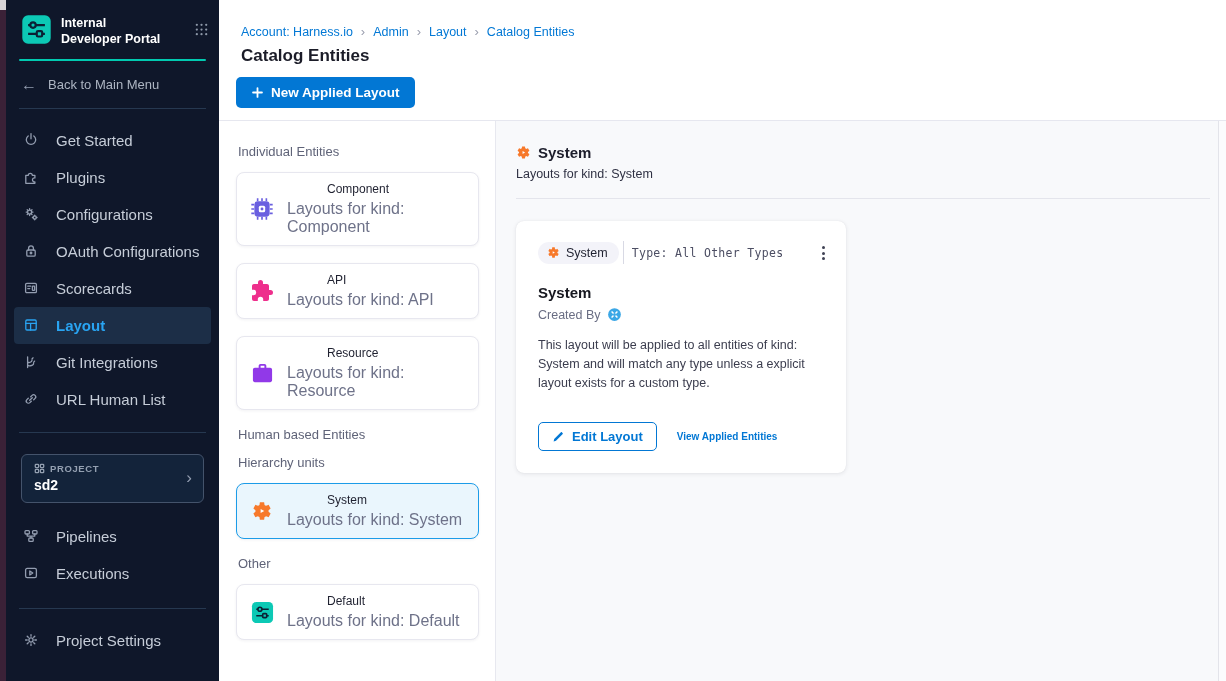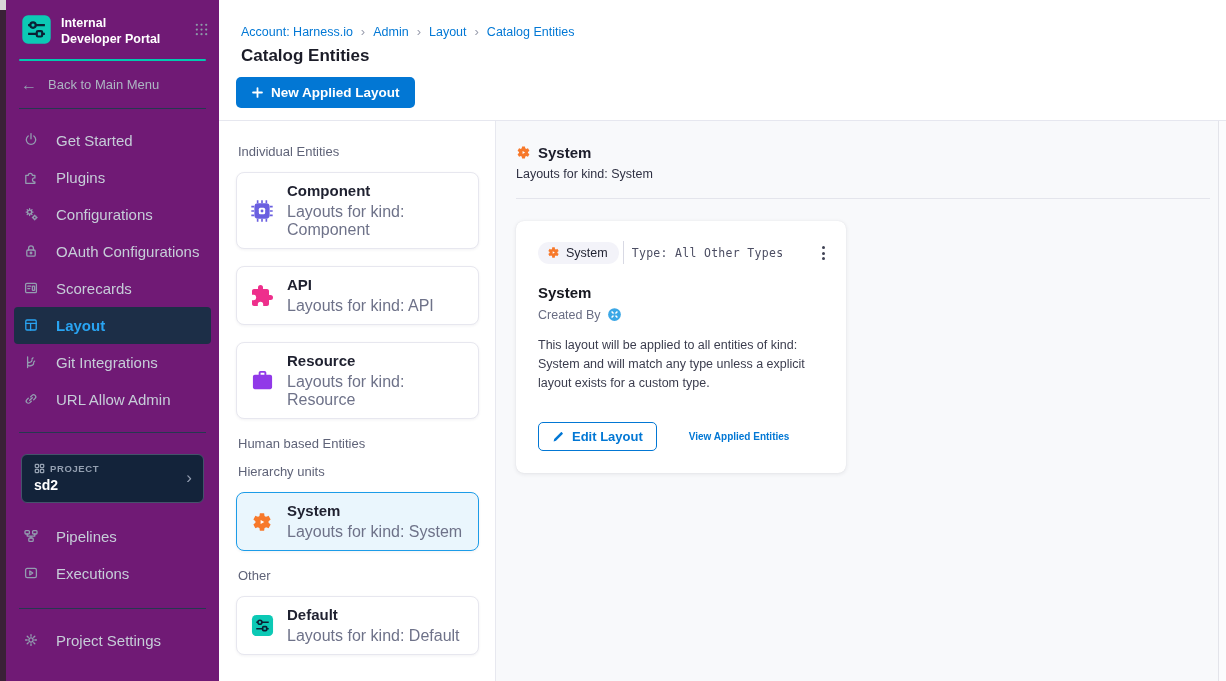--- a/index.html
+++ b/index.html
@@ -6,21 +6,21 @@
   html,body { width:1226px; height:681px; }
   body {
     position:relative; overflow:hidden; background:#fff;
     font-family:"Liberation Sans", sans-serif; -webkit-font-smoothing:antialiased;
   }
   
   .edge-stripe { position:absolute; left:0; top:0; width:6px; height:681px; background:#3a2137; }
   .edge-stripe::before { content:""; position:absolute; left:0; top:0; width:6px; height:10px; background:#d9d5d8; }
 
   
-  .sidebar { position:absolute; left:6px; top:0; width:213px; height:681px; background:#701a75; color:#c6cdd8; }
+  .sidebar { position:absolute; left:6px; top:0; width:213px; height:681px; background:#0f172a; color:#c6cdd8; }
   .logo-row { display:flex; align-items:flex-start; gap:9px; padding:14px 10px 11px 15px; }
   .logo-row svg.logo { width:31px; height:31px; flex:none; }
   .logo-title { font-size:12.5px; font-weight:bold; color:#fff; line-height:1.3; width:100px; padding-top:1px; }
   .grid-icon { margin-left:auto; padding-top:8px; }
   .teal-divider { height:2px; background:#01c9b0; margin:0 13px; border-radius:1px; }
   .back-row { display:flex; align-items:center; gap:11px; padding:16px 15px 15px; font-size:13px; color:#adb5c2; cursor:pointer; }
   .back-arrow { color:#939db0; font-size:16px; line-height:1; }
   .side-divider { height:1px; background:#263850; margin:0 13px; }
   .nav { padding:13px 8px 0; }
   .nav-item { display:flex; align-items:center; gap:17px; padding:10px 9px; border-radius:4px; font-size:15px; color:#c6cdd8; cursor:pointer; }
@@ -46,21 +46,21 @@
   .new-btn { display:flex; align-items:center; gap:7px; background:#0277d4; color:#fff; border:none; border-radius:5px; padding:8px 15px; font-size:13.5px; font-weight:bold; font-family:inherit; cursor:pointer; }
   .new-btn svg { width:13px; height:13px; stroke:#fff; stroke-width:2.2; stroke-linecap:round; }
 
   
   .left-panel { position:absolute; left:219px; top:121px; width:277px; height:560px; background:#fff; border-right:1px solid #e7e8ef; padding:23px 16px 0 17px; overflow:hidden; }
   .section-title { font-size:13px; color:#5f6378; margin:0 0 13px 2px; }
   .lp-section { margin-bottom:7px; }
   .entity-card { display:flex; align-items:center; gap:12px; background:#fff; border:1px solid #e7e7ef; border-radius:8px; box-shadow:0 1px 3px rgba(35,36,61,.06); padding:9px 12px; min-height:54px; margin-bottom:17px; cursor:pointer; }
   .entity-card.selected { border:1.5px solid #1c9ce8; background:#eaf6fd; }
   .entity-icon { width:26px; display:flex; justify-content:center; flex:none; }
-  .entity-name { font-size:15px; font-weight:bold; color:#1f2130; }
+  .entity-name { font-size:12px; font-weight:normal; color:#1f2130;margin-left:40px; }
   .entity-desc { font-size:16px; color:#6e7289; margin-top:4px; }
 
   
   .main { position:absolute; left:496px; top:121px; width:722px; height:560px; background:#f8f9fb; padding:23px 0 0 20px; }
   .right-gutter { position:absolute; left:1218px; top:121px; width:8px; height:560px; background:#fbfbfd; border-left:1px solid #e3e4ea; }
   .main-heading-row { display:flex; align-items:center; gap:7px; }
   .main-heading-row svg { width:15px; height:15px; color:#f7792b; }
   .main-heading { font-size:15px; font-weight:bold; color:#1c1d2b; }
   .main-subheading { font-size:12.5px; color:#2f3143; margin-top:6px; }
   .main-divider { height:1px; background:#e4e5ec; margin-top:17px; width:694px; }
@@ -71,21 +71,21 @@
   .chip { display:flex; align-items:center; gap:6px; background:#f3f3f9; border-radius:12px; padding:4px 11px 4px 9px; font-size:12.5px; color:#1f2130; }
   .chip svg { width:13px; height:13px; color:#f7792b; }
   .chip-divider { width:1px; height:23px; background:#d8d9e4; margin:0 8px 0 4px; }
   .type-text { font-family:"DejaVu Sans Mono", monospace; font-size:11.5px; color:#4c4e63; letter-spacing:.3px; white-space:nowrap; }
   .kebab { position:absolute; right:18px; top:22px; display:flex; flex-direction:column; gap:2.5px; padding:3px; cursor:pointer; }
   .kebab i { width:3px; height:3px; border-radius:50%; background:#3f4254; }
   .card-title { margin-top:20px; font-size:15px; font-weight:bold; color:#16171f; }
   .created-row { display:flex; align-items:center; gap:6px; margin-top:6px; font-size:12.5px; color:#696d83; }
   .created-row svg { width:15px; height:15px; }
   .card-desc { margin-top:14px; font-size:12.5px; line-height:1.5; color:#3b3d4e; width:292px; }
-  .card-actions { margin-top:30px; display:flex; align-items:center; gap:32px; }
+  .card-actions { margin-top:30px; display:flex; align-items:center; gap:20px; }
   .edit-btn { display:flex; align-items:center; gap:7px; background:#fff; border:1.5px solid #0277d4; color:#0277d4; border-radius:5px; padding:6px 13px; font-size:13px; font-weight:bold; font-family:inherit; cursor:pointer; }
   .edit-btn svg { width:13px; height:13px; }
   .view-link { color:#0277d4; font-size:10px; font-weight:bold; cursor:pointer; }
   .hidden-defs { position:absolute; width:0; height:0; overflow:hidden; }
 </style>
 </head>
 <body>
 
 <svg class="hidden-defs" aria-hidden="true">
   <symbol id="i-gear" viewBox="0 0 24 24">
@@ -180,21 +180,21 @@
     <div class="nav-item">
       <svg viewBox="0 0 16 16">
           <path d="M4.6 13.6V2.8M4.6 7.3c0 2.2 4.4 1.2 4.4-1.1M4.6 10.6c0 2.2 6 1.2 6-1.1M9 5l1-1.2M10.6 8.3l1-1.2"></path>
         </svg>
       <span>Git Integrations</span>
     </div>
     <div class="nav-item">
       <svg viewBox="0 0 16 16">
           <path d="M6.7 9.3l2.6-2.6M5.3 7.2L3.9 8.6a2.1 2.1 0 0 0 3 3l1.4-1.4M10.7 8.8l1.4-1.4a2.1 2.1 0 0 0-3-3L7.7 5.8"></path>
         </svg>
-      <span>URL Allow Admin</span>
+      <span>URL Human List</span>
     </div>
   </div>
 
   <div class="side-divider" style="margin-top:14px"></div>
 
   <div class="project-card">
     <div class="project-label">
       <svg viewBox="0 0 12 12">
           <rect x="1.4" y="1.4" width="3.6" height="3.6" rx=".8"></rect>
           <rect x="7" y="1.4" width="3.6" height="3.6" rx=".8"></rect>

